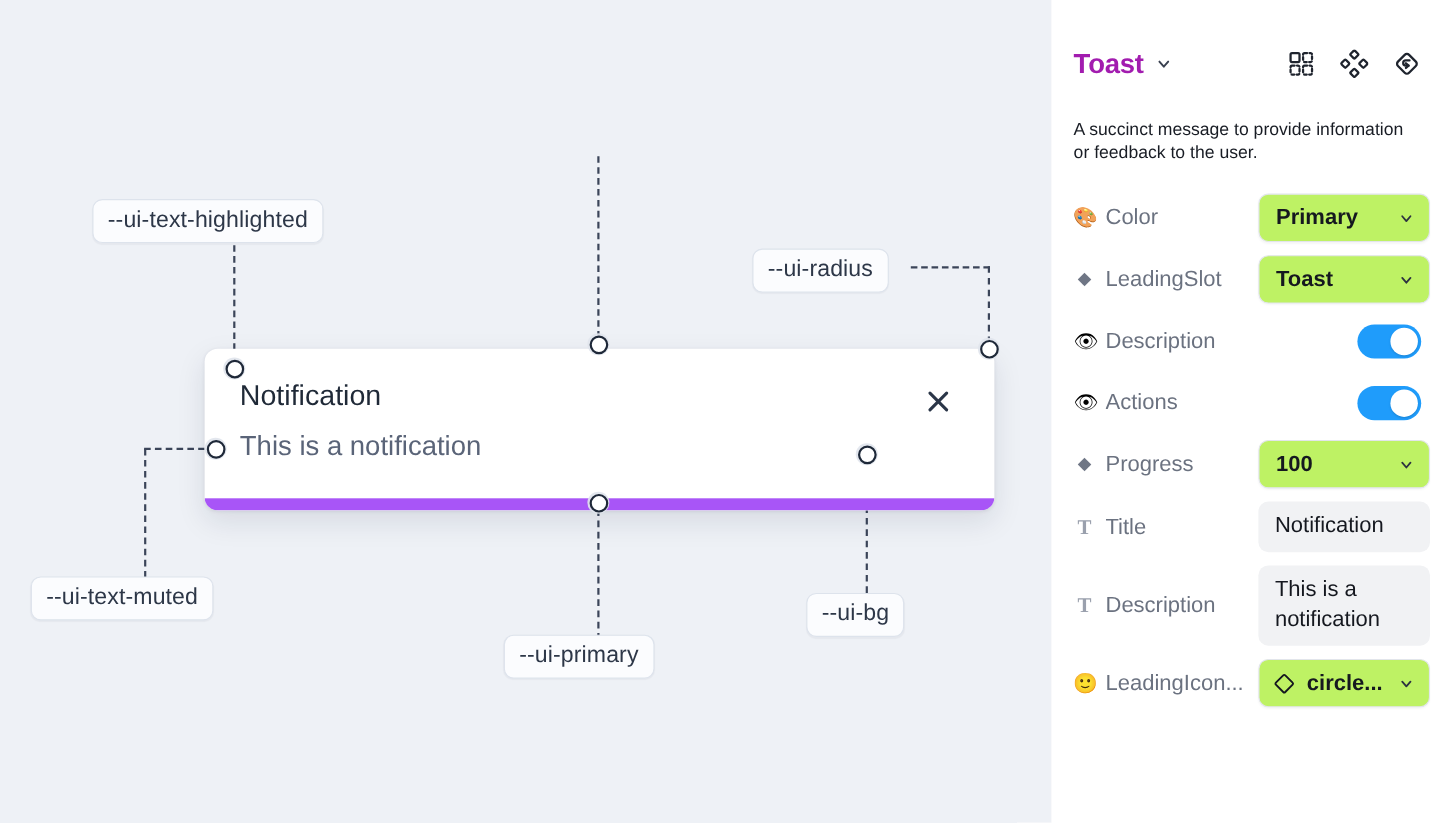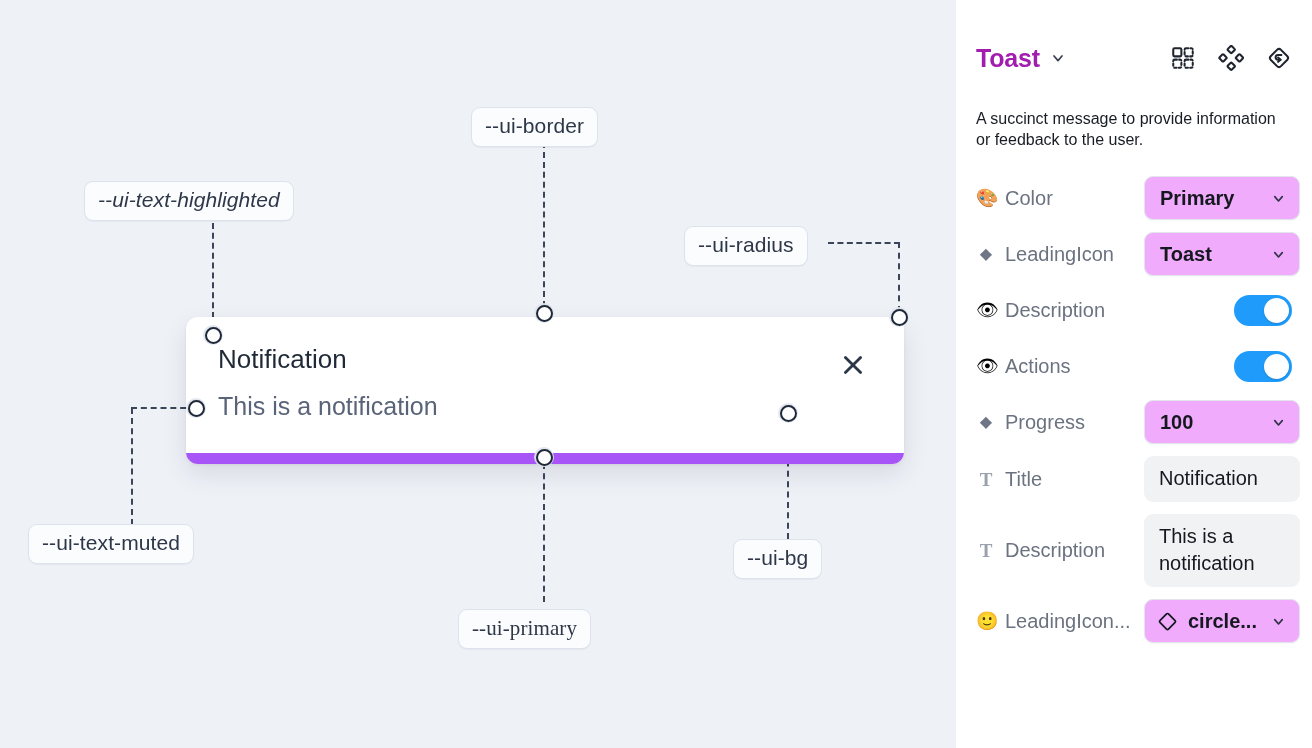--- a/index.html
+++ b/index.html
@@ -150,21 +150,21 @@
     font-size: 20px; color: #6b7280;
     white-space: nowrap; overflow: hidden; text-overflow: ellipsis;
   }
 
   .prop-control { margin-left: auto; }
 
   .select-box {
     width: 156px; height: 44px;
     border: 1px solid #e2e5eb;
     border-radius: 9px;
-    background: #f0abfc;
+    background: #bef264;
     display: flex; align-items: center;
     padding: 0 13px 0 15px;
     box-shadow: 0 1px 2px rgba(16,24,40,.04);
   }
   .select-value {
     font-size: 20px; color: #15181f; font-weight: 700;
     white-space: nowrap; overflow: hidden; text-overflow: ellipsis;
   }
   .select-chev { margin-left: auto; color: #2d3340; display: flex; }
 
@@ -208,25 +208,24 @@
     <div class="conn h" style="left:828px; top:242px; width:72px;"></div>
     <div class="conn v" style="left:898px; top:242px; height:70px;"></div>
 
     <div class="conn v" style="left:131px; top:408px; height:117px;"></div>
     <div class="conn h" style="left:131px; top:407px; width:65px;"></div>
 
     <div class="conn v" style="left:543px; top:463px; height:139px;"></div>
 
     <div class="conn v" style="left:787px; top:419px; height:120px;"></div>
 
-    <div class="token-pill" style="left:84px; top:181px;font-style:italic;">--ui-text-highlighted</div>
-    <div class="token-pill" style="left:471px; top:107px;">--ui-border</div>
+    <div class="token-pill" style="left:84px; top:181px;">--ui-text-highlighted</div>
     <div class="token-pill" style="left:684px; top:226px;">--ui-radius</div>
     <div class="token-pill" style="left:28px; top:524px;">--ui-text-muted</div>
-    <div class="token-pill" style="left:458px; top:609px;font-family:Liberation Serif, serif;">--ui-primary</div>
+    <div class="token-pill" style="left:458px; top:577px;">--ui-primary</div>
     <div class="token-pill" style="left:733px; top:539px;">--ui-bg</div>
 
     <div class="toast-card">
       <div class="toast-title">Notification</div>
       <div class="toast-desc">This is a notification</div>
       <div class="toast-close">
         <svg width="26" height="26" viewBox="0 0 24 24" fill="none" stroke="currentColor" stroke-width="2.6" stroke-linecap="round">
           <line x1="5" y1="5" x2="19" y2="19"></line>
           <line x1="19" y1="5" x2="5" y2="19"></line>
         </svg>
@@ -297,21 +296,21 @@
                 <polyline points="6 9 12 16 18 9"></polyline>
               </svg>
             </span>
           </div>
         </div>
       </div>
 
       <div class="prop-row">
         <div class="prop-left">
           <span class="prop-glyph diamond">◆</span>
-          <span class="prop-label">LeadingIcon</span>
+          <span class="prop-label">LeadingSlot</span>
         </div>
         <div class="prop-control">
           <div class="select-box">
             <span class="select-value">Toast</span>
             <span class="select-chev">
               <svg width="15" height="15" viewBox="0 0 24 24" fill="none" stroke="currentColor" stroke-width="2.6" stroke-linecap="round" stroke-linejoin="round">
                 <polyline points="6 9 12 16 18 9"></polyline>
               </svg>
             </span>
           </div>

